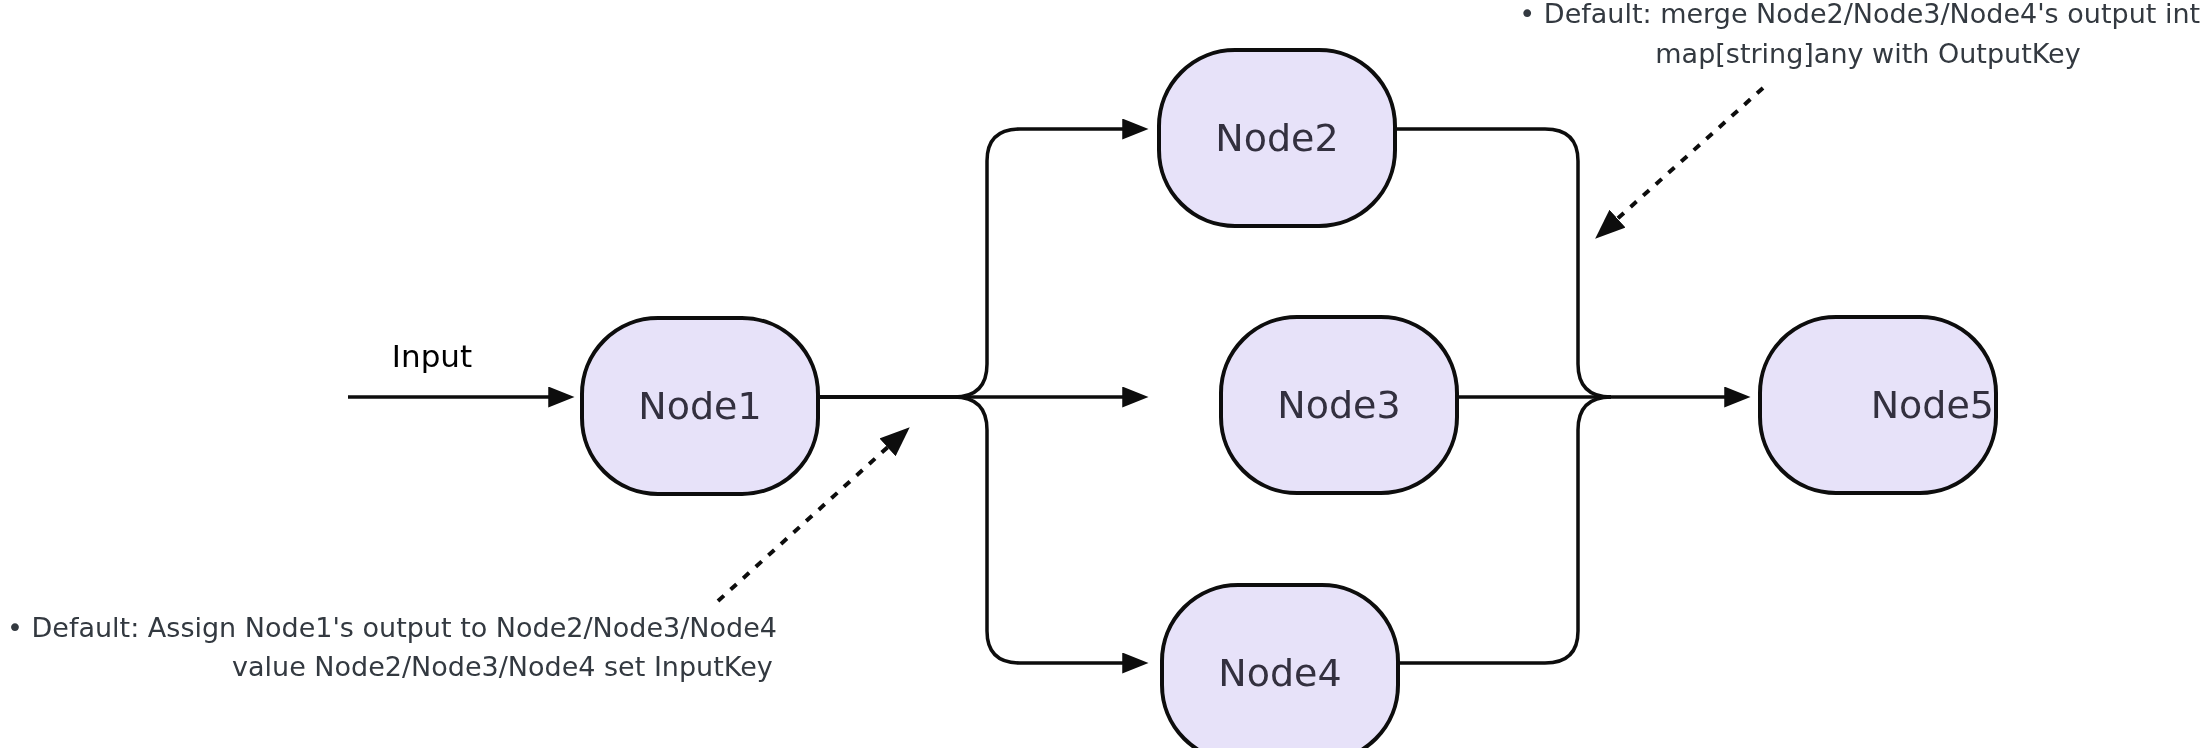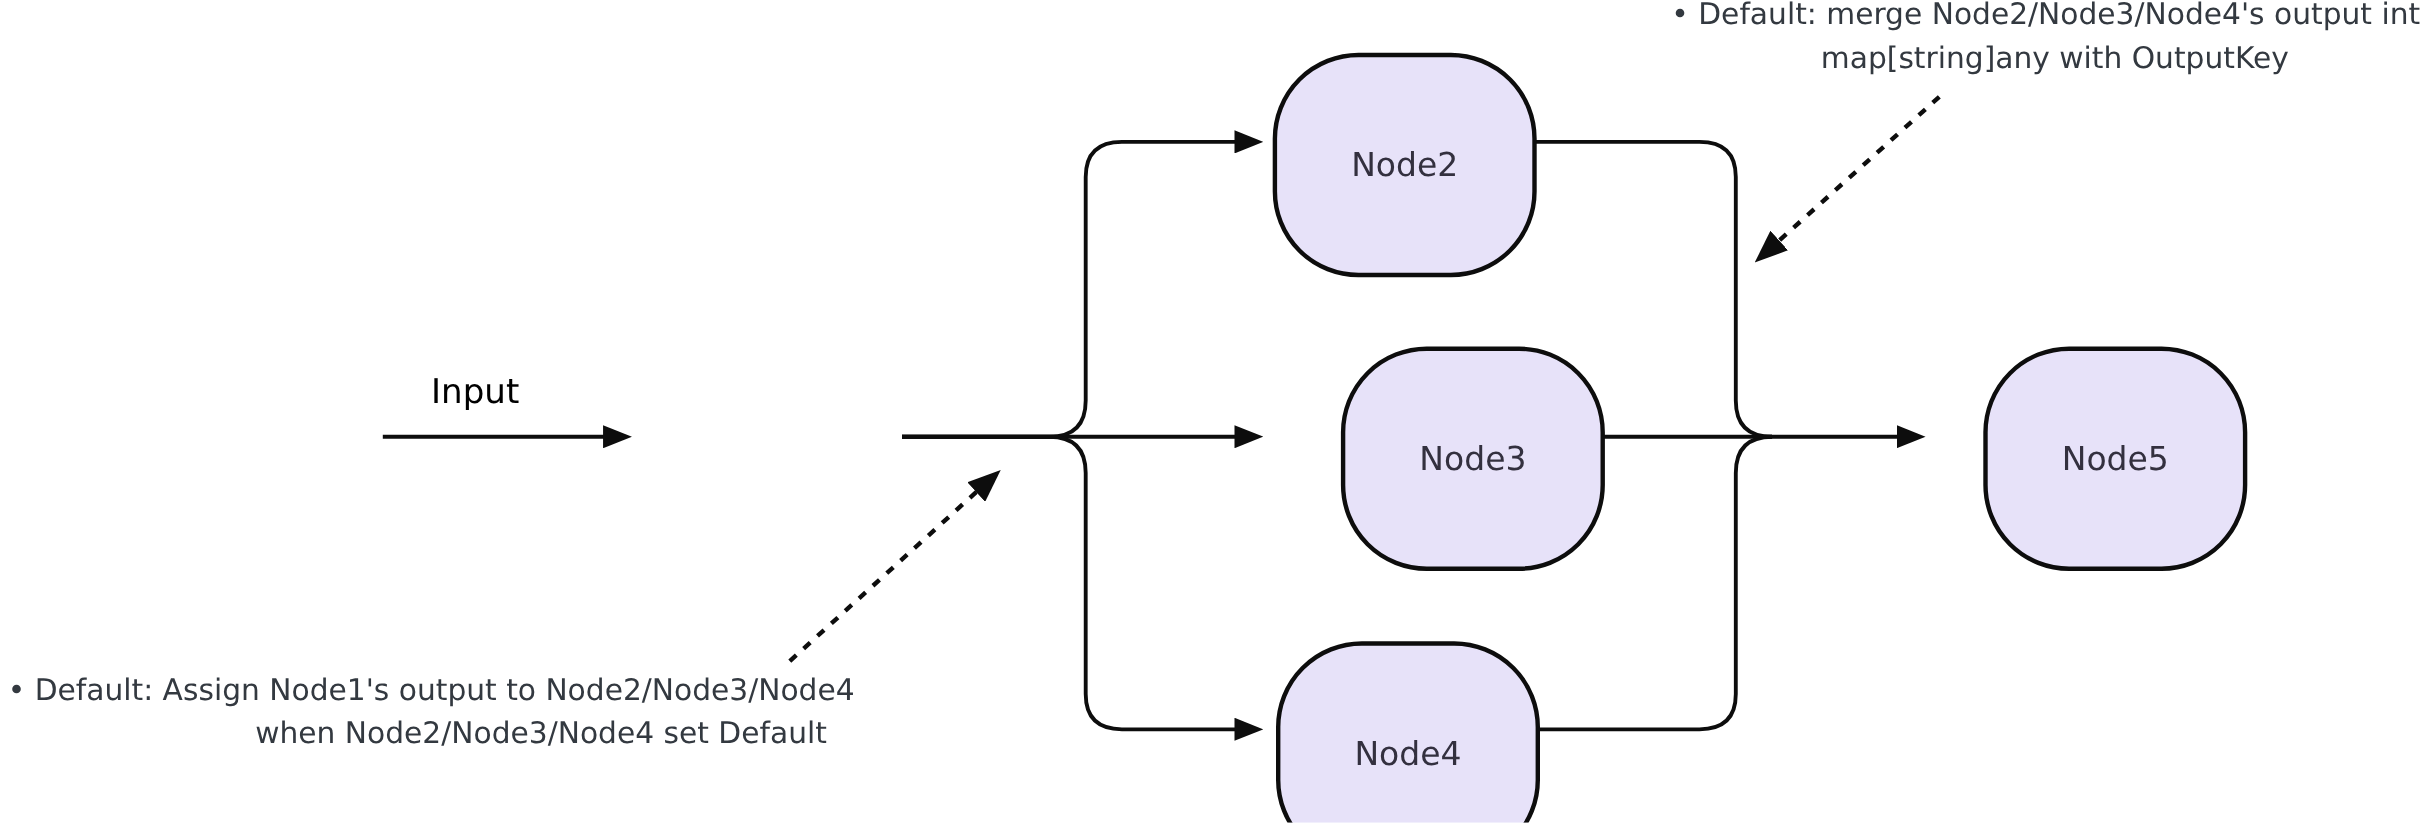--- a/index.html
+++ b/index.html
@@ -19,36 +19,36 @@
     position: absolute;
     left: 0;
     top: 0;
     width: 2200px;
     height: 748px;
     display: block;
   }
   .node {
     position: absolute;
     width: 240px;
-    height: 204px;
+    height: 180px;
     box-sizing: border-box;
     background: #E7E2F9;
     border: 4px solid #0d0d0d;
     border-radius: 78px;
     display: flex;
     align-items: center;
     justify-content: center;
-    font-size: 30px;
+    font-size: 38px;
     color: #33303F;
   }
   #node1 { left: 580px;  top: 316px; }
   #node2 { left: 1157px; top: 48px;  }
   #node3 { left: 1219px; top: 315px; text-align: center; }
   #node4 { left: 1160px; top: 583px; }
-  #node5 { left: 1803px; top: 315px; }
+  #node5 { left: 1758px; top: 315px; justify-content: flex-end; }
 
   .input-label {
     position: absolute;
     left: 352px;
     top: 338px;
     width: 160px;
     text-align: center;
     font-size: 31px;
     color: #000000;
   }
@@ -101,36 +101,39 @@
 
     <path d="M 1396 397 H 1726" fill="none" stroke="#0d0d0d" stroke-width="3.5" marker-end="url(#arrow)"></path>
 
     <path d="M 1763 88 L 1616 220" fill="none" stroke="#0d0d0d" stroke-width="4" stroke-dasharray="8 9" marker-end="url(#arrow)"></path>
 
     <path d="M 718 601 L 889 446" fill="none" stroke="#0d0d0d" stroke-width="4" stroke-dasharray="8 9" marker-end="url(#arrow)"></path>
   </svg>
 
   <div class="input-label">Input</div>
 
+  <div class="node" id="node1">
+    <span>Node1</span>
+  </div>
   <div class="node" id="node2">
     <span>Node2</span>
   </div>
   <div class="node" id="node3">
     <span>Node3</span>
   </div>
   <div class="node" id="node4">
     <span>Node4</span>
   </div>
   <div class="node" id="node5">
     <span>Node5</span>
   </div>
 
   <div class="annotation" id="annotation-top">
     <div>• Default: merge Node2/Node3/Node4's output into</div>
     <div>map[string]any with OutputKey</div>
   </div>
 
   <div class="annotation" id="annotation-bottom">
     <div>• Default: Assign Node1's output to Node2/Node3/Node4</div>
-    <div class="indented">when Node2/Node3/Node4 set Default</div>
+    <div class="indented">value Node2/Node3/Node4 set InputKey</div>
   </div>
 
 </div>
 
 </body></html>

